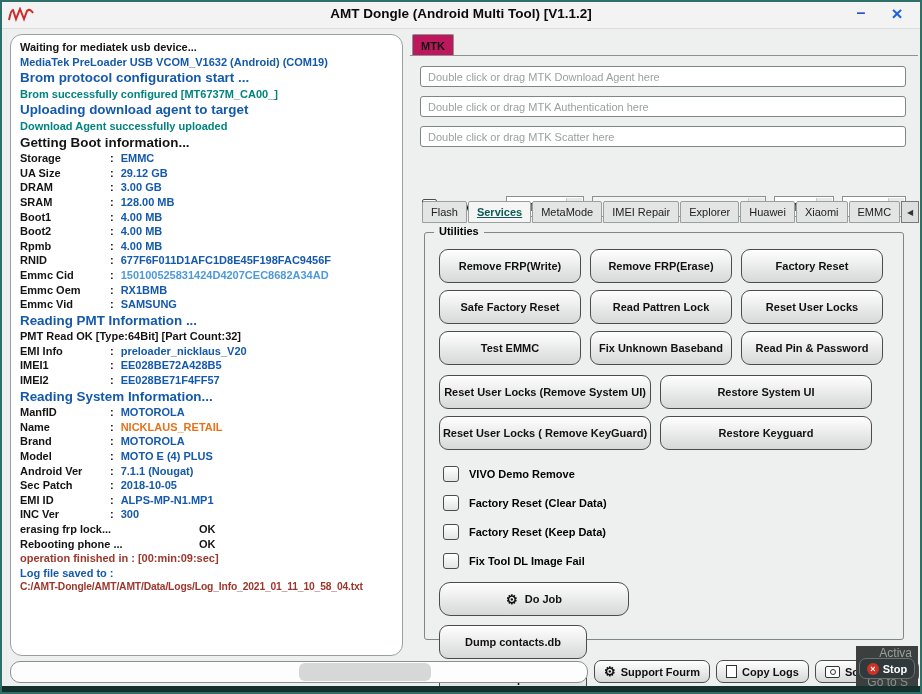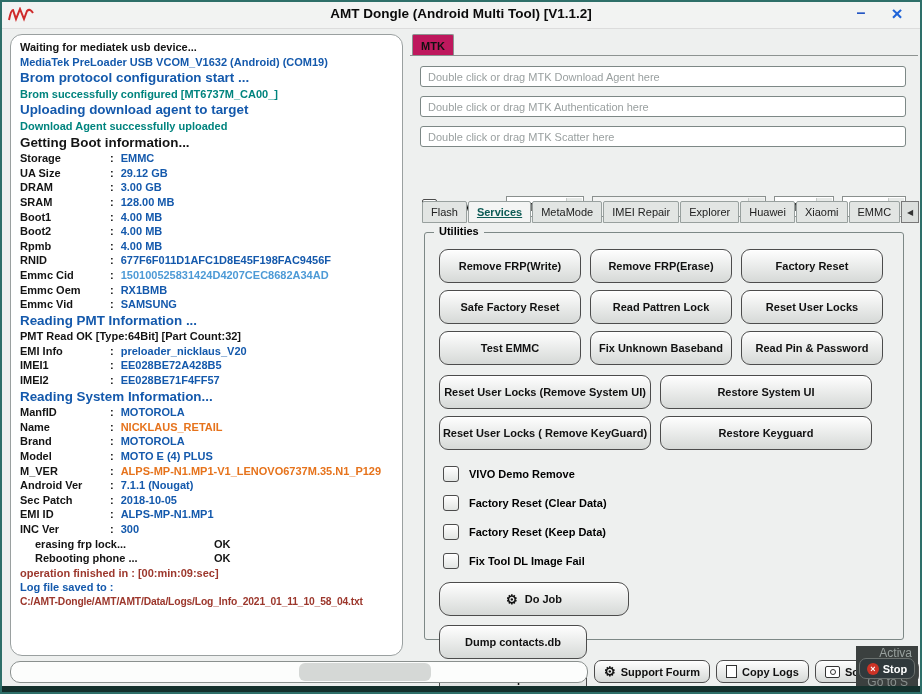--- a/index.html
+++ b/index.html
@@ -13,21 +13,21 @@
   .title{position:absolute;left:0;right:0;top:4px;text-align:center;font-size:13.5px;font-weight:600;color:#0a0a0a;}
   .minbtn{position:absolute;right:46px;top:1px;width:26px;height:22px;color:#2456c4;font-size:16px;font-weight:bold;text-align:center;line-height:20px;}
   .closebtn{position:absolute;right:10px;top:1px;width:26px;height:22px;color:#2064d8;font-size:19px;font-weight:bold;text-align:center;line-height:22px;}
 
   
   .logpanel{position:absolute;left:8px;top:32px;width:393px;height:622px;background:#fff;border:1px solid #9aa0a0;border-radius:12px;padding:5px 4px 0 9px;overflow:hidden;box-sizing:border-box;}
   .ll{white-space:nowrap;font-weight:bold;color:#141414;}
   .ll.sm{font-size:11px;line-height:14.6px;}
   .ll.lg{font-size:13.4px;line-height:17.6px;}
   .ll .lab{display:inline-block;min-width:90px;}
-  .ll.okrow .lab{min-width:172px;margin-left:15px;}
+  .ll.okrow .lab{min-width:172px;}
   .ll .sep{margin-right:7px;}
   .ll.path{font-size:10.3px;letter-spacing:-0.15px;}
   .c-blue{color:#1459ac;} .c-teal{color:#00847e;} .c-orange{color:#e6731c;}
   .c-lblue{color:#4d9ad6;} .c-maroon{color:#9c372c;} .c-black{color:#141414;}
 
   
   .right{position:absolute;left:408px;top:30px;width:508px;height:626px;}
   .mtk-tab{position:absolute;left:2px;top:2px;width:40px;height:21px;background:#be185d;border:1px solid #8d9391;border-bottom:none;border-radius:2px 2px 0 0;font-size:11px;font-weight:bold;display:flex;align-items:center;justify-content:center;color:#111;}
   .right-content{position:absolute;left:0;top:23px;right:0;bottom:0;border-top:1px solid #8d9391;}
 
@@ -150,21 +150,20 @@
   <div class="ll lg c-blue"><span class="lab">Reading System Information...</span><span class="sep"></span><span class="val"></span></div>
 
   <div class="ll sm"><span class="lab">ManfID</span><span class="sep">:</span><span class="val c-blue">MOTOROLA</span></div>
 
   <div class="ll sm"><span class="lab">Name</span><span class="sep">:</span><span class="val c-orange">NICKLAUS_RETAIL</span></div>
 
   <div class="ll sm"><span class="lab">Brand</span><span class="sep">:</span><span class="val c-blue">MOTOROLA</span></div>
 
   <div class="ll sm"><span class="lab">Model</span><span class="sep">:</span><span class="val c-blue">MOTO E (4) PLUS</span></div>
 
-  <div class="ll sm"><span class="lab">M_VER</span><span class="sep">:</span><span class="val c-orange">ALPS-MP-N1.MP1-V1_LENOVO6737M.35.N1_P129</span></div>
 
   <div class="ll sm"><span class="lab">Android Ver</span><span class="sep">:</span><span class="val c-blue">7.1.1 (Nougat)</span></div>
 
   <div class="ll sm"><span class="lab">Sec Patch</span><span class="sep">:</span><span class="val c-blue">2018-10-05</span></div>
 
 
   <div class="ll sm"><span class="lab">EMI ID</span><span class="sep">:</span><span class="val c-blue">ALPS-MP-N1.MP1</span></div>
 
   <div class="ll sm"><span class="lab">INC Ver</span><span class="sep">:</span><span class="val c-blue">300</span></div>
 

